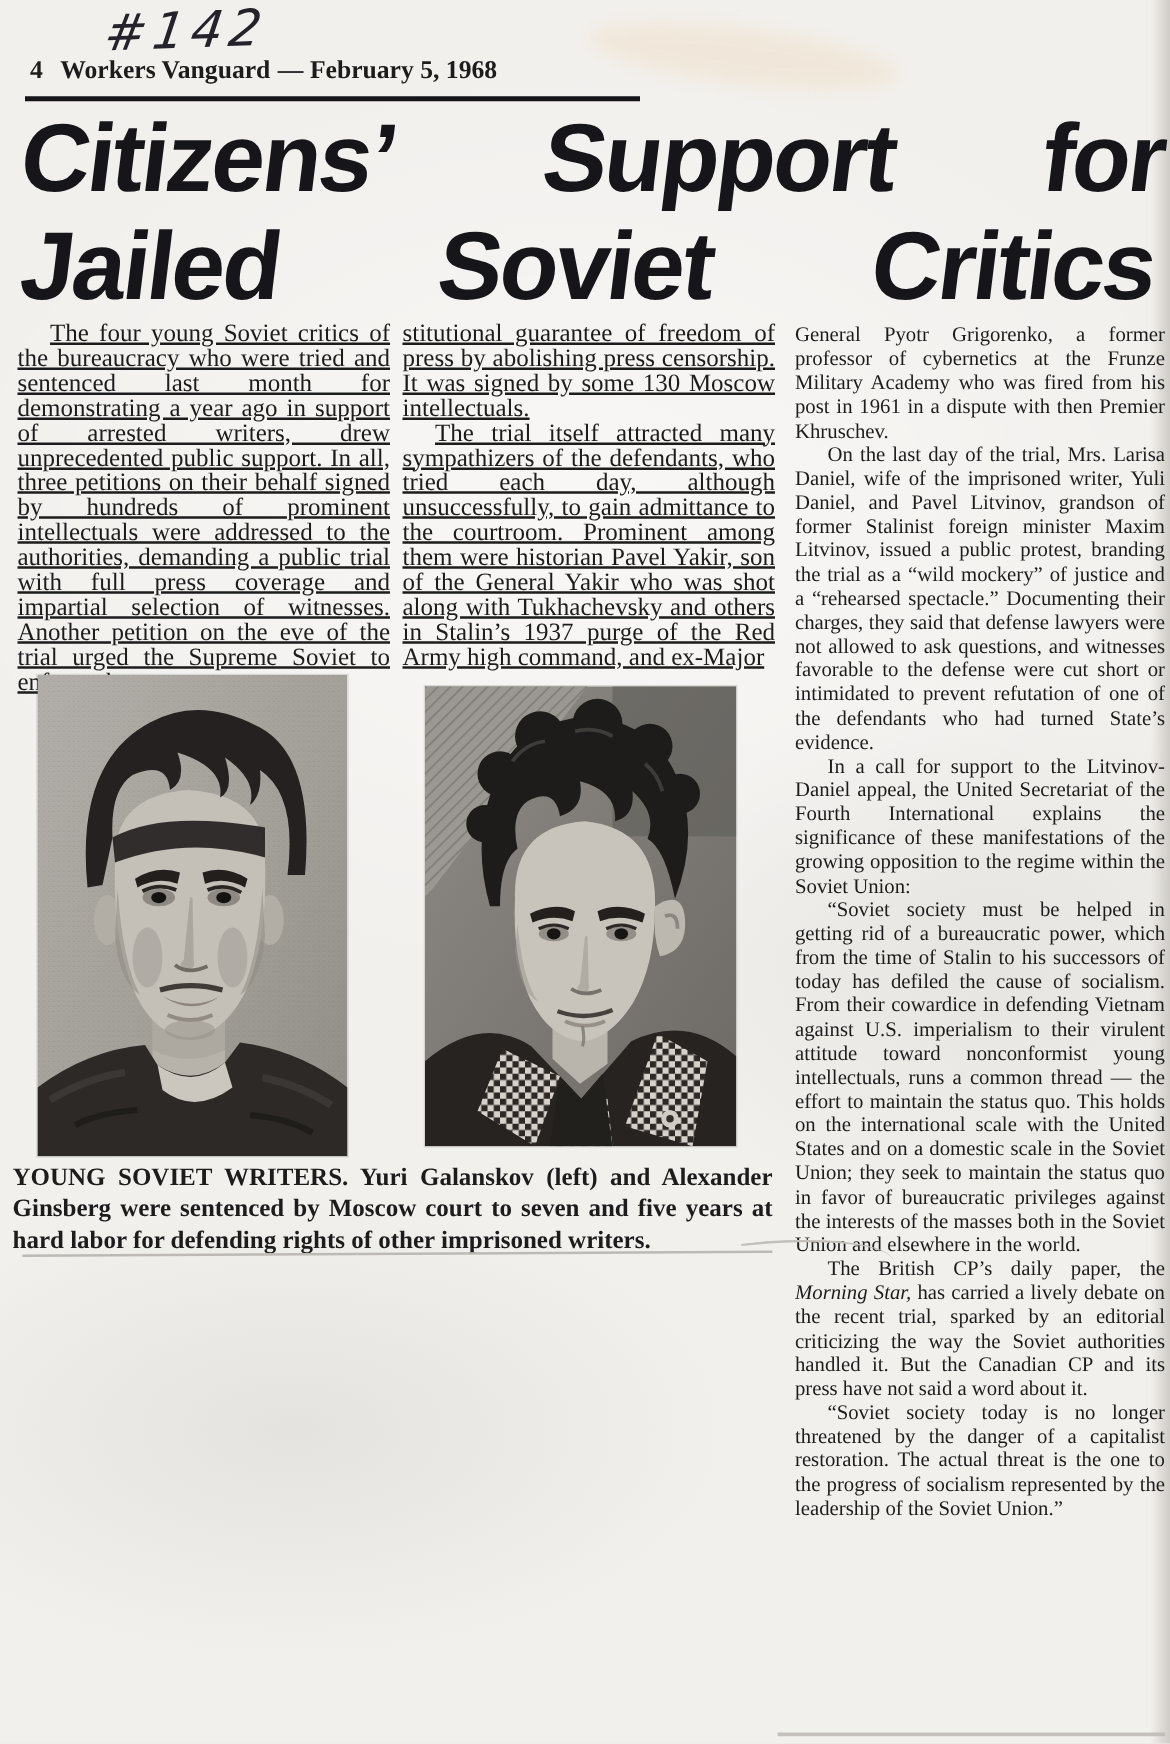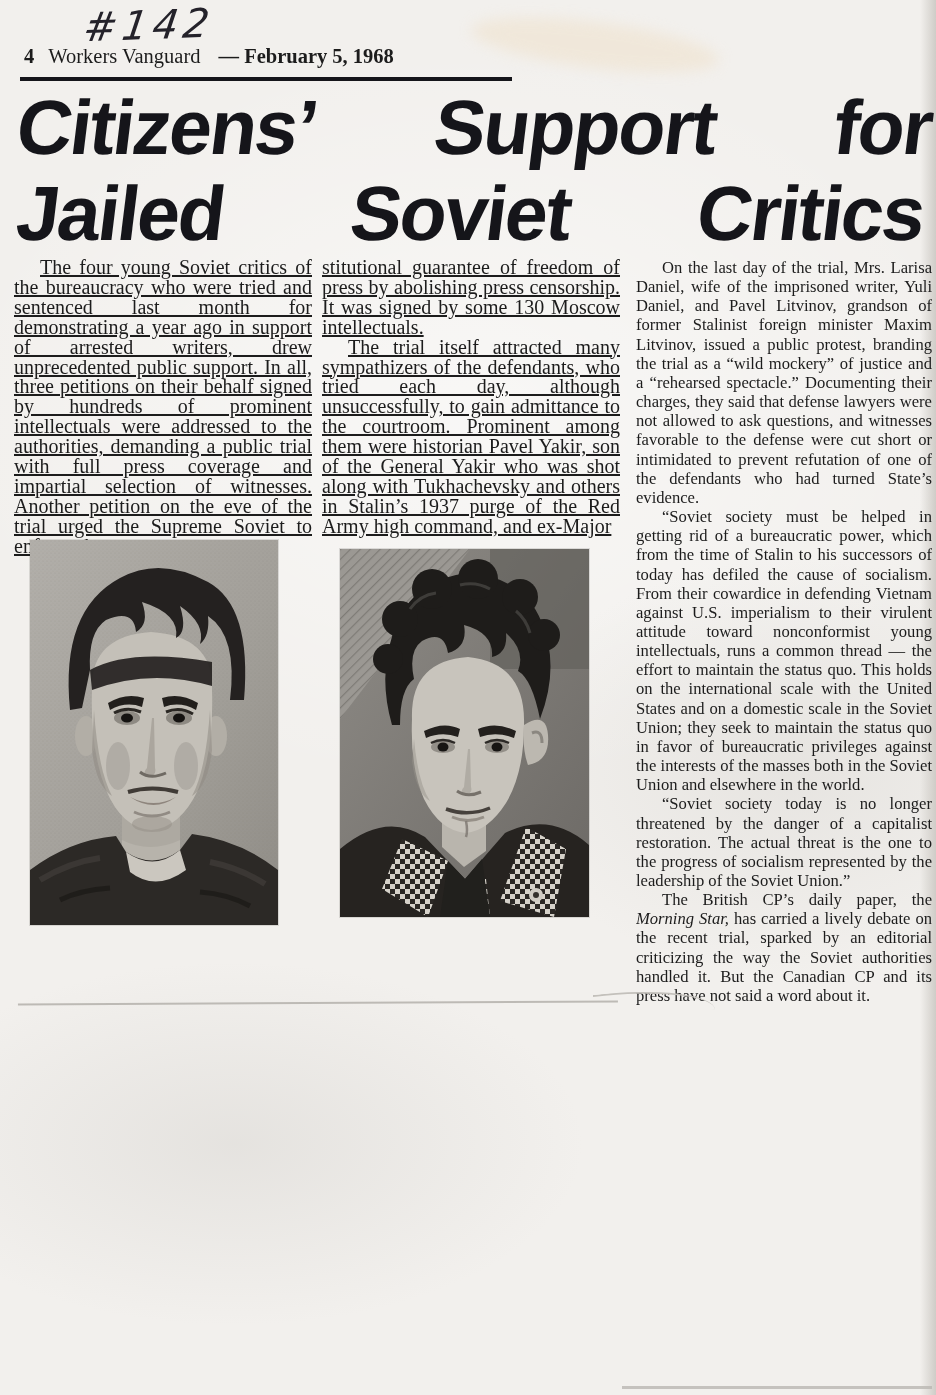--- a/index.html
+++ b/index.html
@@ -24,21 +24,21 @@
   .cut-line-bottom{position:absolute;left:622px;top:1386px;width:310px;height:3px;background:#b9b6b1;opacity:.8;}
 
   
   .hand-mark{position:absolute;left:84px;top:2px;font-family:"DejaVu Sans",sans-serif;
     font-style:italic;font-weight:500;font-size:40px;letter-spacing:5px;color:#24222a;
     transform:rotate(-2deg) skewX(-10deg);}
 
   
   .masthead{position:absolute;left:24px;top:45px;font-size:20.5px;white-space:nowrap;}
   .masthead .pgnum{font-weight:bold;margin-right:14px;}
-  .masthead .title{font-weight:normal;margin-right:18px;}
+  .masthead .title{font-weight:bold;margin-right:6px;}
   .masthead .date{font-weight:bold;}
   .masthead-rule{position:absolute;left:20px;top:77px;width:492px;height:4px;background:#15151a;}
 
   
   .headline{position:absolute;left:12px;top:84px;width:914px;color:#15151a;
     font-family:"Liberation Sans",sans-serif;font-weight:bold;font-size:77px;letter-spacing:-2px;}
   .headline .hl-line{display:flex;justify-content:space-between;height:86px;line-height:86px;
     transform:skewX(-7deg);transform-origin:left bottom;}
   .headline .hl-line2{width:906px;}
 
@@ -94,24 +94,26 @@
   <div class="col col1">
     <p>The four young Soviet critics of the bureaucracy who were tried and sentenced last month for demonstrating a year ago in support of arrested writers, drew unprecedented public support. In all, three petitions on their behalf signed by hundreds of prominent intellectuals were addressed to the authorities, demanding a public trial with full press coverage and impartial selection of witnesses. Another petition on the eve of the trial urged the Supreme Soviet to enforce the con-</p>
   </div>
 
   <div class="col col2">
     <p class="no-indent">stitutional guarantee of freedom of press by abolishing press censorship. It was signed by some 130 Moscow intellectuals.</p>
     <p>The trial itself attracted many sympathizers of the defendants, who tried each day, although unsuccessfully, to gain admittance to the courtroom. Prominent among them were historian Pavel Yakir, son of the General Yakir who was shot along with Tukhachevsky and others in Stalin’s 1937 purge of the Red Army high command, and ex-Major</p>
   </div>
 
   <div class="col col3">
+    <p class="no-indent">General Pyotr Grigorenko, a former professor of cybernetics at the Frunze Military Academy who was fired from his post in 1961 in a dispute with then Premier Khruschev.</p>
     <p>On the last day of the trial, Mrs. Larisa Daniel, wife of the imprisoned writer, Yuli Daniel, and Pavel Litvinov, grandson of former Stalinist foreign minister Maxim Litvinov, issued a public protest, branding the trial as a “wild mockery” of justice and a “rehearsed spectacle.” Documenting their charges, they said that defense lawyers were not allowed to ask questions, and witnesses favorable to the defense were cut short or intimidated to prevent refutation of one of the defendants who had turned State’s evidence.</p>
+    <p>In a call for support to the Litvinov-Daniel appeal, the United Secretariat of the Fourth International explains the significance of these manifestations of the growing opposition to the regime within the Soviet Union:</p>
     <p>“Soviet society must be helped in getting rid of a bureaucratic power, which from the time of Stalin to his successors of today has defiled the cause of socialism. From their cowardice in defending Vietnam against U.S. imperialism to their virulent attitude toward nonconformist young intellectuals, runs a common thread — the effort to maintain the status quo. This holds on the international scale with the United States and on a domestic scale in the Soviet Union; they seek to maintain the status quo in favor of bureaucratic privileges against the interests of the masses both in the Soviet Union and elsewhere in the world.</p>
+    <p><span>The British CP’s daily paper, the </span><span class="italic">Morning Star,</span><span> has carried a lively debate on the recent trial, sparked by an editorial criticizing the way the Soviet authorities handled it. But the Canadian CP and its press have not said a word about it.</span></p>
     <p>“Soviet society today is no longer threatened by the danger of a capitalist restoration. The actual threat is the one to the progress of socialism represented by the leadership of the Soviet Union.”</p>
-    <p><span>The British CP’s daily paper, the </span><span class="italic">Morning Star,</span><span> has carried a lively debate on the recent trial, sparked by an editorial criticizing the way the Soviet authorities handled it. But the Canadian CP and its press have not said a word about it.</span></p>
   </div>
 
   <div class="photo photo-left">
     <svg viewBox="0 0 248 385" preserveAspectRatio="none">
       <defs>
         <linearGradient id="bgL" x1="0" y1="0" x2="1" y2="1">
           <stop offset="0" stop-color="#b2afaa"></stop>
             <stop offset=".55" stop-color="#a3a09a"></stop>
             <stop offset="1" stop-color="#8f8c86"></stop>
         </linearGradient>
@@ -223,17 +225,18 @@
 
       <path d="M106,260 q22,8 44,-1" stroke="#46413c" stroke-width="3.5" fill="none"></path>
       <path d="M112,268 q16,7 32,0" stroke="#8a837b" stroke-width="3" fill="none" opacity=".8"></path>
       <path d="M126,272 q2,10 0,16" stroke="#7c766f" stroke-width="2.5" fill="none" opacity=".8"></path>
 
       <circle cx="196" cy="346" r="7" fill="#d0ccc4"></circle>
         <circle cx="196" cy="346" r="3" fill="#33302c"></circle>
     </svg>
   </div>
 
+  <div class="caption">YOUNG SOVIET WRITERS. Yuri Galanskov (left) and Alexander Ginsberg were sentenced by Moscow court to seven and five years at hard labor for defending rights of other imprisoned writers.</div>
 
   <div class="cut-line-caption"></div>
   <div class="cut-line-bottom"></div>
 
 </div>
 
 </body></html>

